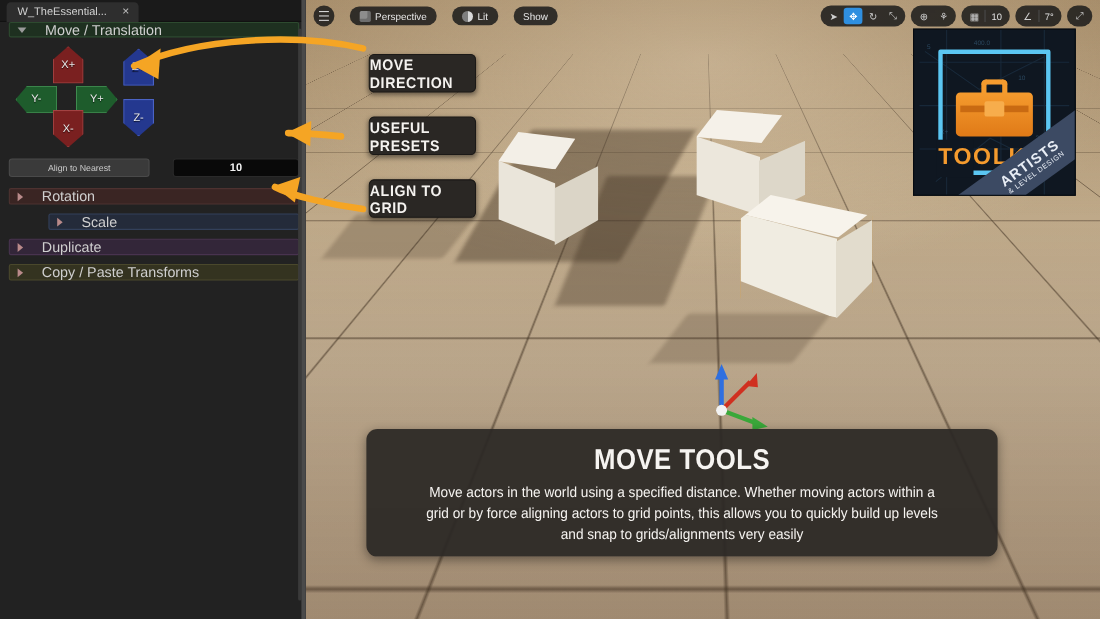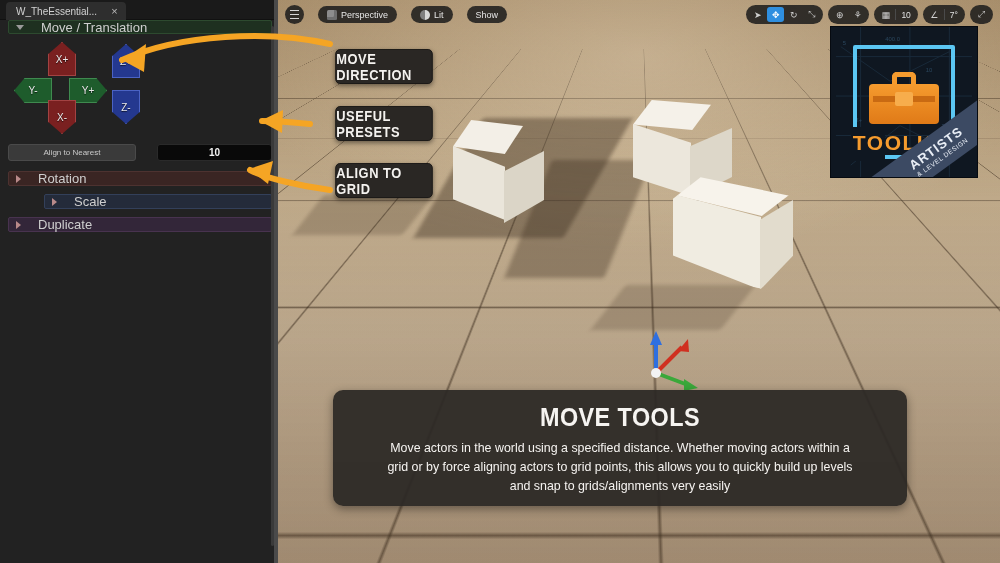--- a/index.html
+++ b/index.html
@@ -467,20 +467,24 @@
           <span>Rotation</span>
         </div>
         <div class="section-header collapsed-section" id="sec-scale">
           <span class="tri right"></span>
           <span>Scale</span>
         </div>
         <div class="section-header collapsed-section" id="sec-duplicate">
           <span class="tri right"></span>
           <span>Duplicate</span>
         </div>
+        <div class="section-header collapsed-section" id="sec-copy">
+          <span class="tri right"></span>
+          <span>Copy / Paste Transforms</span>
+        </div>
       </div>
     </div>
 
     <div id="panel-scrollbar"></div>
   </div>
   <div id="panel-divider"></div>
 
   <svg id="arrow-layer" viewBox="0 0 1000 563">
     <g fill="none" stroke="#f5a524" stroke-width="6" stroke-linecap="round">
       <path d="M330 44 C 270 30, 180 34, 122 60"></path>

